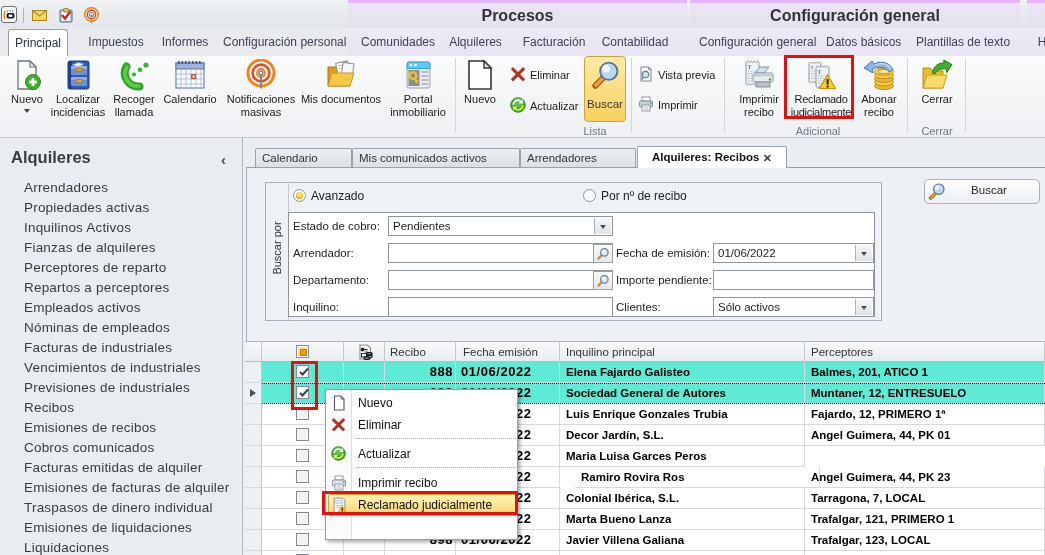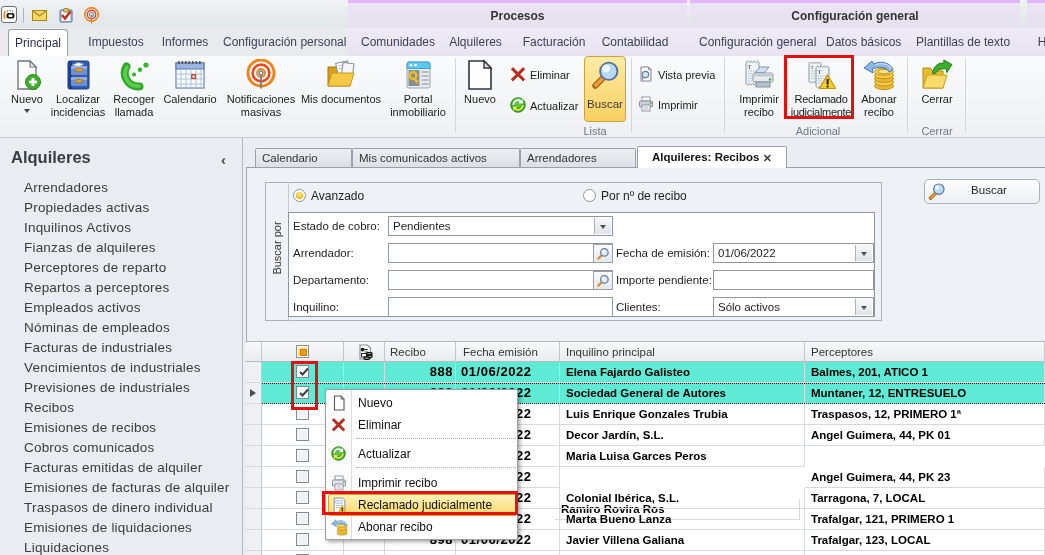--- a/index.html
+++ b/index.html
@@ -1,21 +1,21 @@
 <!DOCTYPE html>
 <html><head><meta charset="utf-8">
 <style>
 *{margin:0;padding:0;box-sizing:border-box;}
 html,body{width:1045px;height:555px;overflow:hidden;}
 body{font-family:"Liberation Sans",sans-serif;position:relative;background:#eaedf1;font-size:12px;color:#1e1e1e;}
 .abs{position:absolute;}
 
 #topstrip{left:0;top:0;width:1045px;height:28px;background:linear-gradient(#f0f2f4,#e2e5e9);}
 #tabrow{left:0;top:28px;width:1045px;height:28px;background:#e8eaee;}
-.ctx{top:0;height:28px;background:linear-gradient(#ece4f6,#e4e1ec);border-top:3px solid #e2b7fa;text-align:center;font-weight:bold;font-size:12px;color:#333;line-height:26px;}
+.ctx{top:0;height:28px;background:linear-gradient(#ece4f6,#e4e1ec);border-top:3px solid #e2b7fa;text-align:center;font-weight:bold;font-size:16px;color:#333;line-height:26px;}
 .ctxtab{top:28px;height:28px;background:linear-gradient(#efeaf7,#e7e3f0);}
 .tab{top:30px;height:26px;line-height:25px;color:#3d4257;font-size:12px;text-align:center;white-space:nowrap;}
 #tabactive{left:8px;top:29px;width:60px;height:27px;background:#fff;border:1px solid #979ea8;border-bottom:none;border-radius:3px 3px 0 0;line-height:26px;text-align:center;color:#2c3146;z-index:3;}
 
 #ribbon{left:0;top:56px;width:1045px;height:82px;background:linear-gradient(#fafbfc,#eef0f3);border-bottom:1px solid #c7ccd2;}
 .rsep{top:58px;width:1px;height:74px;background:#d2d6db;}
 .glabel{top:125px;height:12px;font-size:11px;color:#6e7785;text-align:center;}
 .bigbtn{top:58px;text-align:center;font-size:11px;color:#1c1c1c;line-height:13px;white-space:nowrap;}
 .bigbtn svg{display:block;margin:1px auto 2px auto;}
 .smallbtn{height:18px;font-size:11px;color:#1c1c1c;line-height:17px;white-space:nowrap;}
@@ -442,21 +442,21 @@
 </div>
 <div class="abs" style="left:245px;top:404px;width:800px;height:21px;">
 <div class="abs rowhead" style="left:0;top:0;width:17px;height:21px;"></div>
 <div class="abs gc" style="left:17px;top:0;width:82px;">
         <span class="cb abs" style="left:34px;top:3px;background:#f1f2f3;"></span>
       </div>
 <div class="abs gc" style="left:99px;top:0;width:41px;"></div>
 <div class="abs gc gnum" style="left:140px;top:0;width:71px;text-align:right;padding-right:2px;">890</div>
 <div class="abs gc gnum" style="left:211px;top:0;width:104px;padding-left:5px;">01/06/2022</div>
 <div class="abs gc" style="left:315px;top:0;width:245px;padding-left:6px;">Luis Enrique Gonzales Trubia</div>
-<div class="abs gc" style="left:560px;top:0;width:240px;padding-left:6px;">Traspasos, 12, PRIMERO 1ª</div>
+<div class="abs gc" style="left:560px;top:0;width:240px;padding-left:6px;">Fajardo, 12, PRIMERO 1ª</div>
 </div>
 <div class="abs" style="left:245px;top:425px;width:800px;height:21px;">
 <div class="abs rowhead" style="left:0;top:0;width:17px;height:21px;"></div>
 <div class="abs gc" style="left:17px;top:0;width:82px;">
         <span class="cb abs" style="left:34px;top:3px;background:#f1f2f3;"></span>
       </div>
 <div class="abs gc" style="left:99px;top:0;width:41px;"></div>
 <div class="abs gc gnum" style="left:140px;top:0;width:71px;text-align:right;padding-right:2px;">891</div>
 <div class="abs gc gnum" style="left:211px;top:0;width:104px;padding-left:5px;">01/06/2022</div>
 <div class="abs gc" style="left:315px;top:0;width:245px;padding-left:6px;">Decor Jardín, S.L.</div>
@@ -473,21 +473,21 @@
 <div class="abs gc" style="left:315px;top:0;width:245px;padding-left:6px;">Maria Luisa Garces Peros</div>
 </div>
 <div class="abs" style="left:245px;top:467px;width:800px;height:21px;">
 <div class="abs rowhead" style="left:0;top:0;width:17px;height:21px;"></div>
 <div class="abs gc" style="left:17px;top:0;width:82px;">
         <span class="cb abs" style="left:34px;top:3px;background:#f1f2f3;"></span>
       </div>
 <div class="abs gc" style="left:99px;top:0;width:41px;"></div>
 <div class="abs gc gnum" style="left:140px;top:0;width:71px;text-align:right;padding-right:2px;">893</div>
 <div class="abs gc gnum" style="left:211px;top:0;width:104px;padding-left:5px;">01/06/2022</div>
-<div class="abs gc" style="left:310px;top:0;width:245px;padding-left:6px;margin-top:32px;">Ramiro Rovira Ros</div>
+<div class="abs gc" style="left:330px;top:0;width:245px;padding-left:6px;">Ramiro Rovira Ros</div>
 <div class="abs gc" style="left:560px;top:0;width:240px;padding-left:6px;">Angel Guimera, 44, PK 23</div>
 </div>
 <div class="abs" style="left:245px;top:488px;width:800px;height:21px;">
 <div class="abs rowhead" style="left:0;top:0;width:17px;height:21px;"></div>
 <div class="abs gc" style="left:17px;top:0;width:82px;">
         <span class="cb abs" style="left:34px;top:3px;background:#f1f2f3;"></span>
       </div>
 <div class="abs gc" style="left:99px;top:0;width:41px;"></div>
 <div class="abs gc gnum" style="left:140px;top:0;width:71px;text-align:right;padding-right:2px;">894</div>
 <div class="abs gc gnum" style="left:211px;top:0;width:104px;padding-left:5px;">01/06/2022</div>
@@ -575,29 +575,14 @@
         <path d="M6 2 L22 2 L26 6 L26 30 L6 30 Z" fill="#fdfdfd" stroke="#7c828c" stroke-width="1.6"></path>
         <rect x="9" y="6" width="13" height="6" fill="#dce8f4" stroke="#9ab0c8"></rect>
         <line x1="9" y1="16" x2="22" y2="16" stroke="#b0b6be" stroke-width="1.5"></line>
         <line x1="9" y1="20" x2="22" y2="20" stroke="#b0b6be" stroke-width="1.5"></line>
         <path d="M21 16 L29 30 L13 30 Z" fill="#f8c81c" stroke="#c89206" stroke-width="1.4"></path>
         <rect x="20" y="20.5" width="2.4" height="5.5" fill="#222"></rect>
         <rect x="20" y="27" width="2.4" height="2" fill="#222"></rect>
       </svg>
       <span>Reclamado judicialmente</span>
     </div>
-  <div class="abs mi" style="top:126px;">
-      <svg width="17" height="17" viewBox="0 0 32 32">
-        <g stroke="#bb8a10" stroke-width="0.9">
-          <ellipse cx="21" cy="27" rx="9.5" ry="3.6" fill="#e9b832"></ellipse>
-          <ellipse cx="21" cy="23.4" rx="9.5" ry="3.6" fill="#f4ca48"></ellipse>
-          <ellipse cx="21" cy="19.8" rx="9.5" ry="3.6" fill="#e9b832"></ellipse>
-          <ellipse cx="21" cy="16.2" rx="9.5" ry="3.6" fill="#f4ca48"></ellipse>
-          <ellipse cx="21" cy="12.6" rx="9.5" ry="3.6" fill="#f7d55e"></ellipse>
-          <ellipse cx="21" cy="12.6" rx="6" ry="2.2" fill="#fbe68e"></ellipse>
-        </g>
-        <path d="M30 11 C28 4 18 1 11 5 L9 2 L1 9 L10 14 L9.5 10 C15 7 24 8 26 13 Z" fill="#8cb8e8" stroke="#4a7aac" stroke-width="1"></path>
-        <path d="M28 10 C26 5 18 3 12 6" fill="none" stroke="#c8ddf2" stroke-width="1.2"></path>
-      </svg>
-      <span>Abonar recibo</span>
-    </div>
 </div>
 <div class="abs redbox" style="left:322px;top:491px;width:196px;height:24px;"></div>
 
 </body></html>

